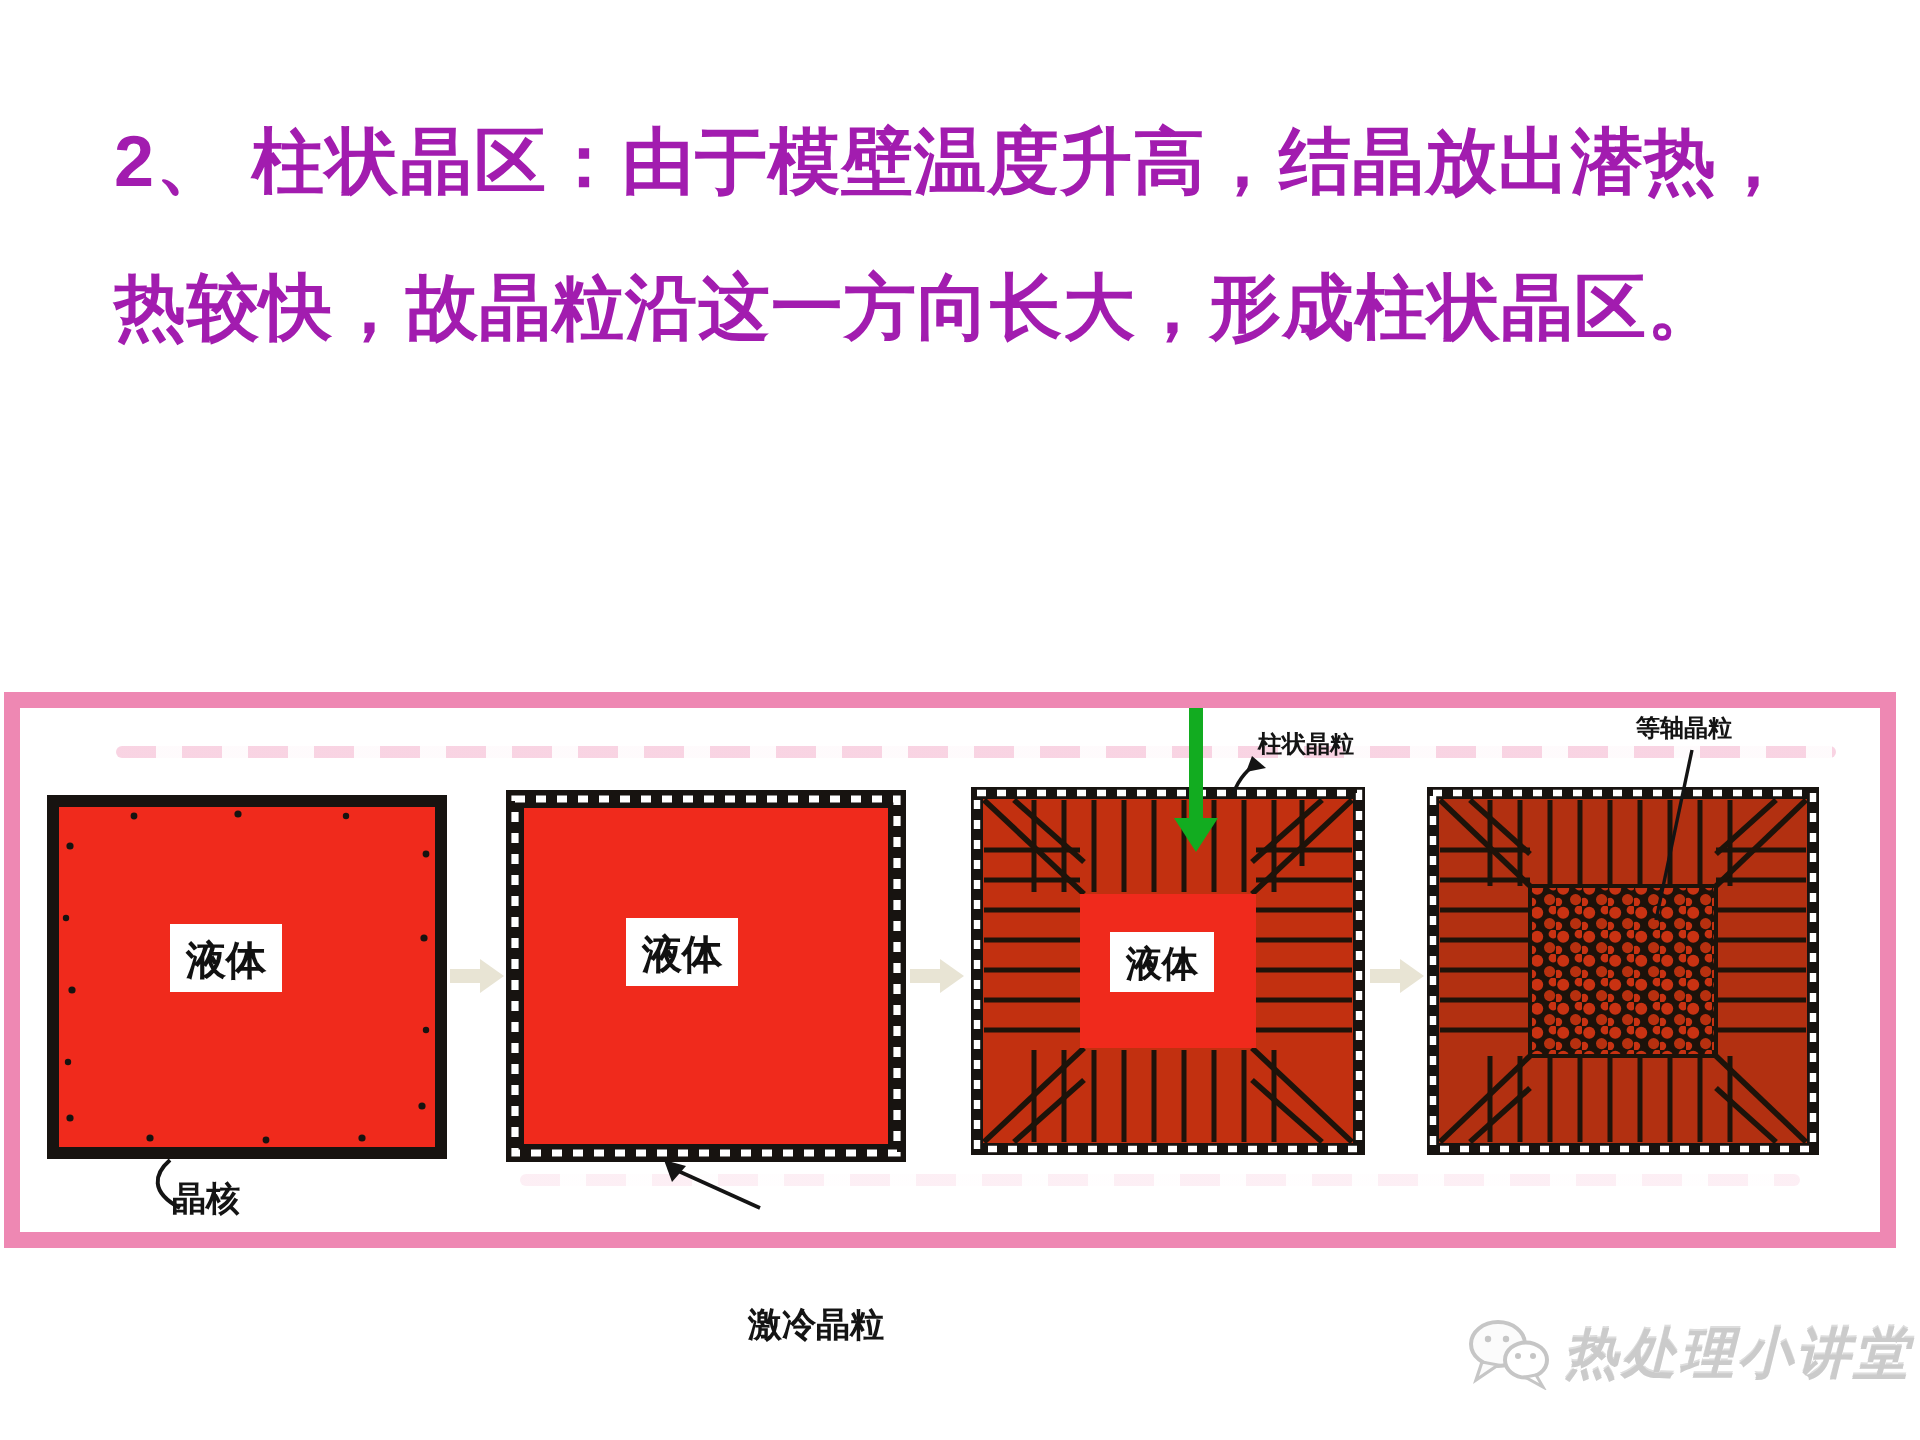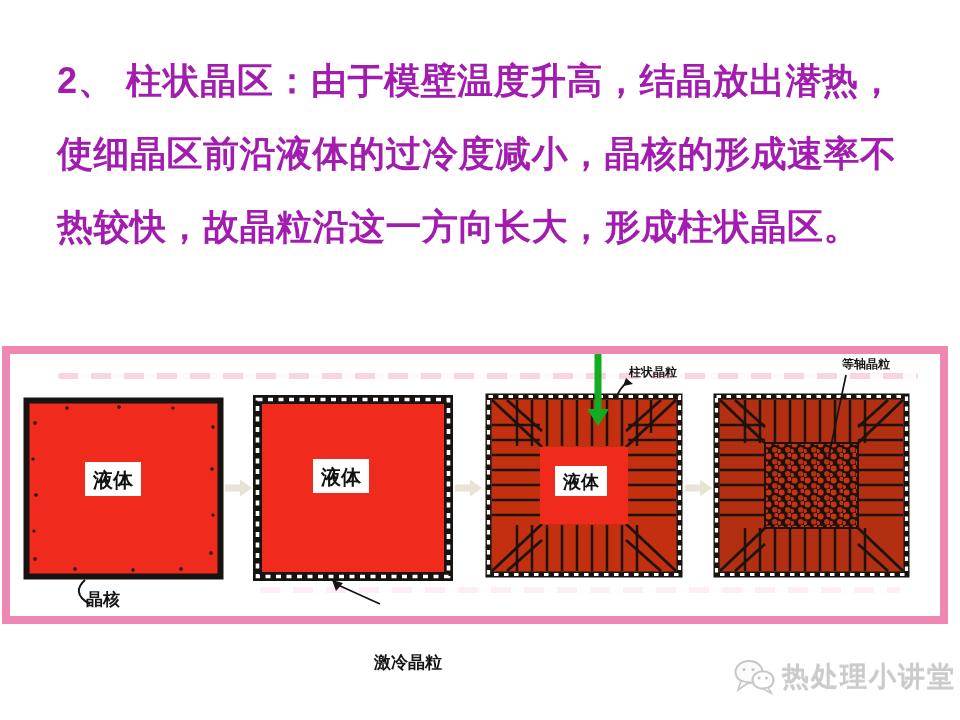--- a/index.html
+++ b/index.html
@@ -36,35 +36,34 @@
   }
   .ann-lg{font-size:17px;}
   .leader{position:absolute;}
   svg text{
     font-family:"Liberation Sans","DejaVu Sans",sans-serif;
     font-weight:600;fill:#111111;
   }
   
   .watermark{
     position:absolute;left:733px;top:652px;height:50px;
-    display:flex;align-items:center;gap:7px;
+    display:flex;align-items:center;gap:7px;font-style:italic;
   }
   .watermark .wm-text{
     font-size:27px;font-weight:700;color:#cbcbcb;letter-spacing:2px;
     text-shadow:0 1px 0 #ffffff, 0 -1px 0 #dddddd;
   }
 </style>
 </head>
 <body>
 
 <div class="slide">
 
   <div class="para">
     <div class="line"><span class="lead">2、  柱状晶区：</span><span>由于模壁温度升高，结晶放出潜热，</span></div>
-    <div class="line">使细晶区前沿液体的过冷度减小，晶核的形成速率不</div>
     <div class="line">热较快，故晶粒沿这一方向长大，形成柱状晶区。</div>
   </div>
 
   <div class="figure-frame">
 
     <div class="scan-band band-top"></div>
     <div class="scan-band band-bottom"></div>
 
     <div class="stage" style="left:13px;top:43px;">
       <svg width="201" height="183" viewBox="0 0 201 183">
@@ -241,21 +240,21 @@
       <line x1="8" y1="5" x2="50" y2="24" stroke="#141414" stroke-width="1.8"></line>
       <polygon points="2,0 13,3 6,11" fill="#141414"></polygon>
     </svg>
 
     <div class="ann-label" style="left:619px;top:10px;">柱状晶粒</div>
     <svg class="leader" style="left:598px;top:24px;" width="26" height="24" viewBox="0 0 26 24">
       <path d="M8 21 C10 14, 14 8, 20 4" fill="none" stroke="#141414" stroke-width="1.8"></path>
       <polygon points="18,0 25,6 15,8" fill="#141414"></polygon>
     </svg>
 
-    <div class="ann-label" style="left:808px;top:2px;margin-left:24px;">等轴晶粒</div>
+    <div class="ann-label" style="left:808px;top:2px;">等轴晶粒</div>
     <svg class="leader" style="left:800px;top:18px;" width="44" height="92" viewBox="0 0 44 92">
       <line x1="36" y1="3" x2="18" y2="88" stroke="#141414" stroke-width="1.7"></line>
     </svg>
 
   </div>
 
   <div class="watermark">
     <svg width="42" height="36" viewBox="0 0 42 36">
       <ellipse cx="16" cy="13" rx="13.5" ry="11" fill="#fbfbfb" stroke="#c6c6c6" stroke-width="2"></ellipse>
       <polygon points="8,22 5,31 16,23.5" fill="#fbfbfb" stroke="#c6c6c6" stroke-width="1.6"></polygon>

